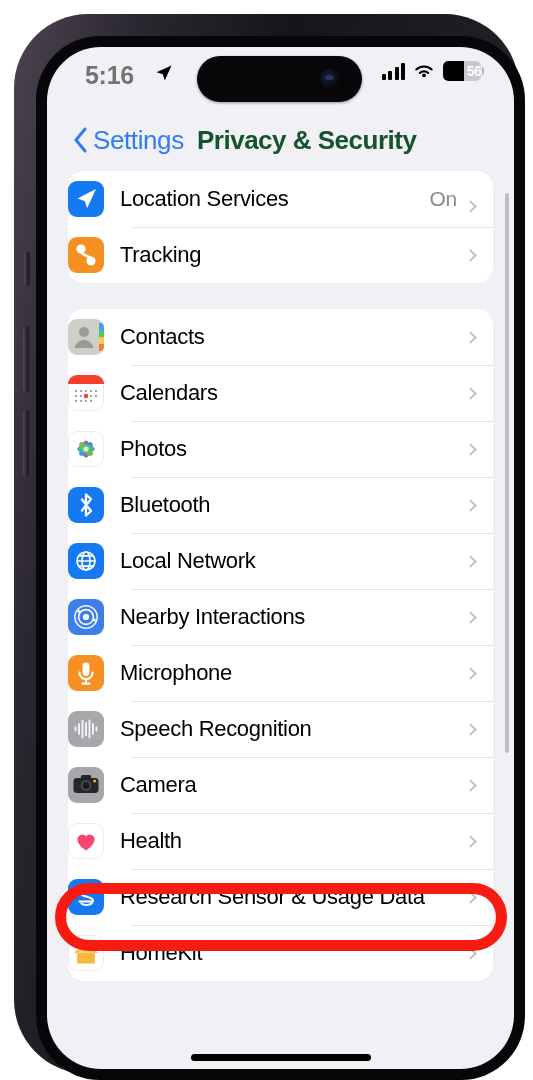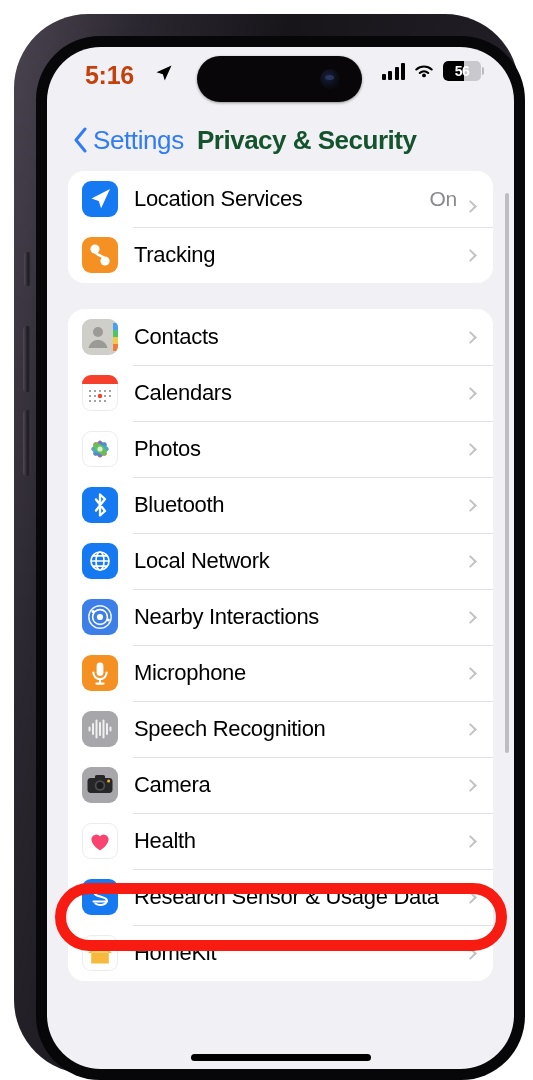--- a/index.html
+++ b/index.html
@@ -39,21 +39,21 @@
   #vol-down{ left:9px; top:396px; width:8px; height:66px; border-radius:4px; }
   #power-btn{ right:9px; top:360px; width:8px; height:96px; border-radius:4px;
               background:linear-gradient(90deg,#3d3844,#1d1a21 40%,#514b57); }
 
   
   #status-bar{
     position:absolute; left:0; top:0; width:467px; height:62px;
   }
   #status-time{
     position:absolute; left:38px; top:14px;
-    font-size:25px; font-weight:bold; color:#c2410c; letter-spacing:-.3px;
+    font-size:25px; font-weight:bold; color:#737373; letter-spacing:-.3px;
   }
   #loc-arrow{ position:absolute; left:108px; top:17px; }
   #dynamic-island{
     position:absolute; left:150px; top:9px;
     width:165px; height:46px; border-radius:23px;
     background:#080609;
     box-shadow:0 1px 3px rgba(0,0,0,.4);
   }
   #front-camera{
     position:absolute; right:22px; top:13px;
@@ -77,21 +77,21 @@
   .bars i:nth-child(4){ height:17px; }
   #battery{
     position:relative; width:38px; height:20px;
     border-radius:5px; background:#c9c9cd; overflow:hidden;
   }
   #battery-fill{
     position:absolute; left:0; top:0; height:100%; width:58%;
     background:#000; border-radius:5px 0 0 5px;
   }
   #battery-pct{
-    position:absolute; left:0; top:0; width:100%; height:100%;
+    position:absolute; left:12px; top:0; width:100%; height:100%;
     display:flex; align-items:center; justify-content:center;
     font-size:14px; font-weight:bold; color:#fff; letter-spacing:-.5px;
   }
   #battery-cap{
     width:2px; height:8px; background:#b9b9bf; border-radius:0 2px 2px 0; margin-left:1px;
   }
 
   
   #nav-bar{
     position:absolute; left:0; top:62px; width:467px; height:62px;
@@ -114,21 +114,20 @@
   .card{
     margin:0 21px 26px 21px;
     background:#fff;
     border-radius:16px;
     overflow:hidden;
   }
   .row{
     position:relative;
     display:flex; align-items:center;
     height:56px;
-    padding-left:14px;
     cursor:pointer;
   }
   .row + .row::before{
     content:""; position:absolute; left:65px; right:0; top:0;
     height:1px; background:#e3e3e6;
   }
   .app-icon{
     width:36px; height:36px; border-radius:9px;
     flex:none; position:relative; overflow:hidden;
   }

